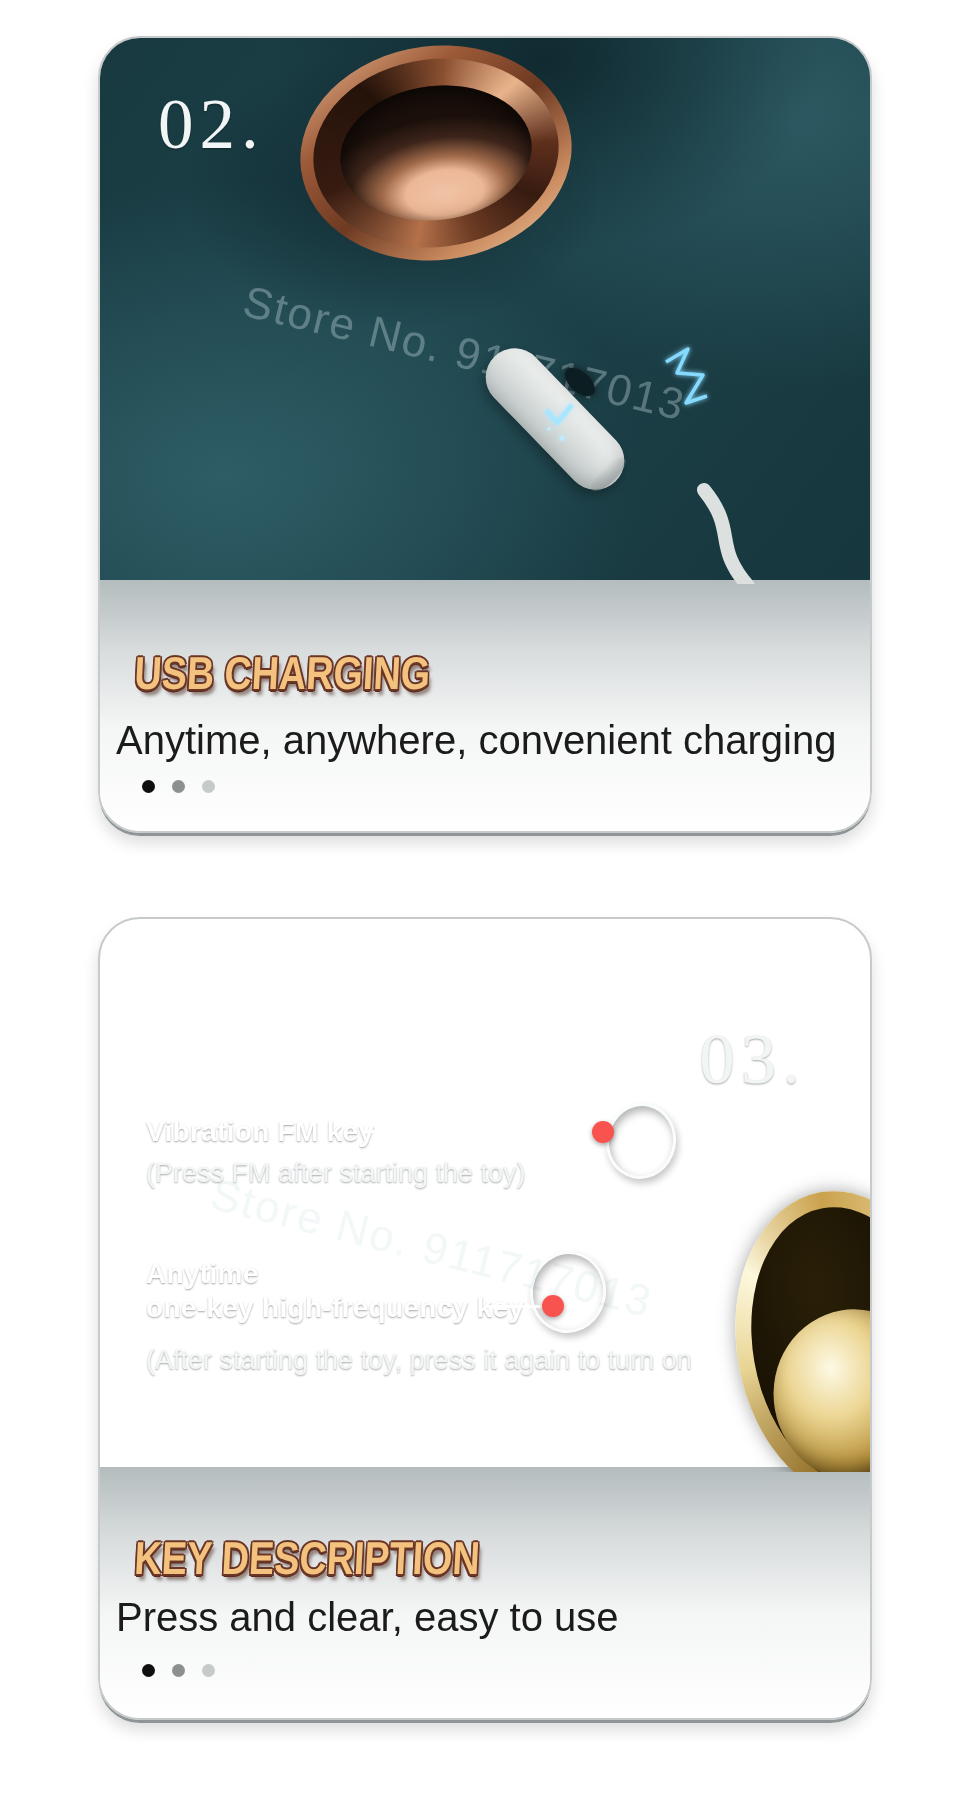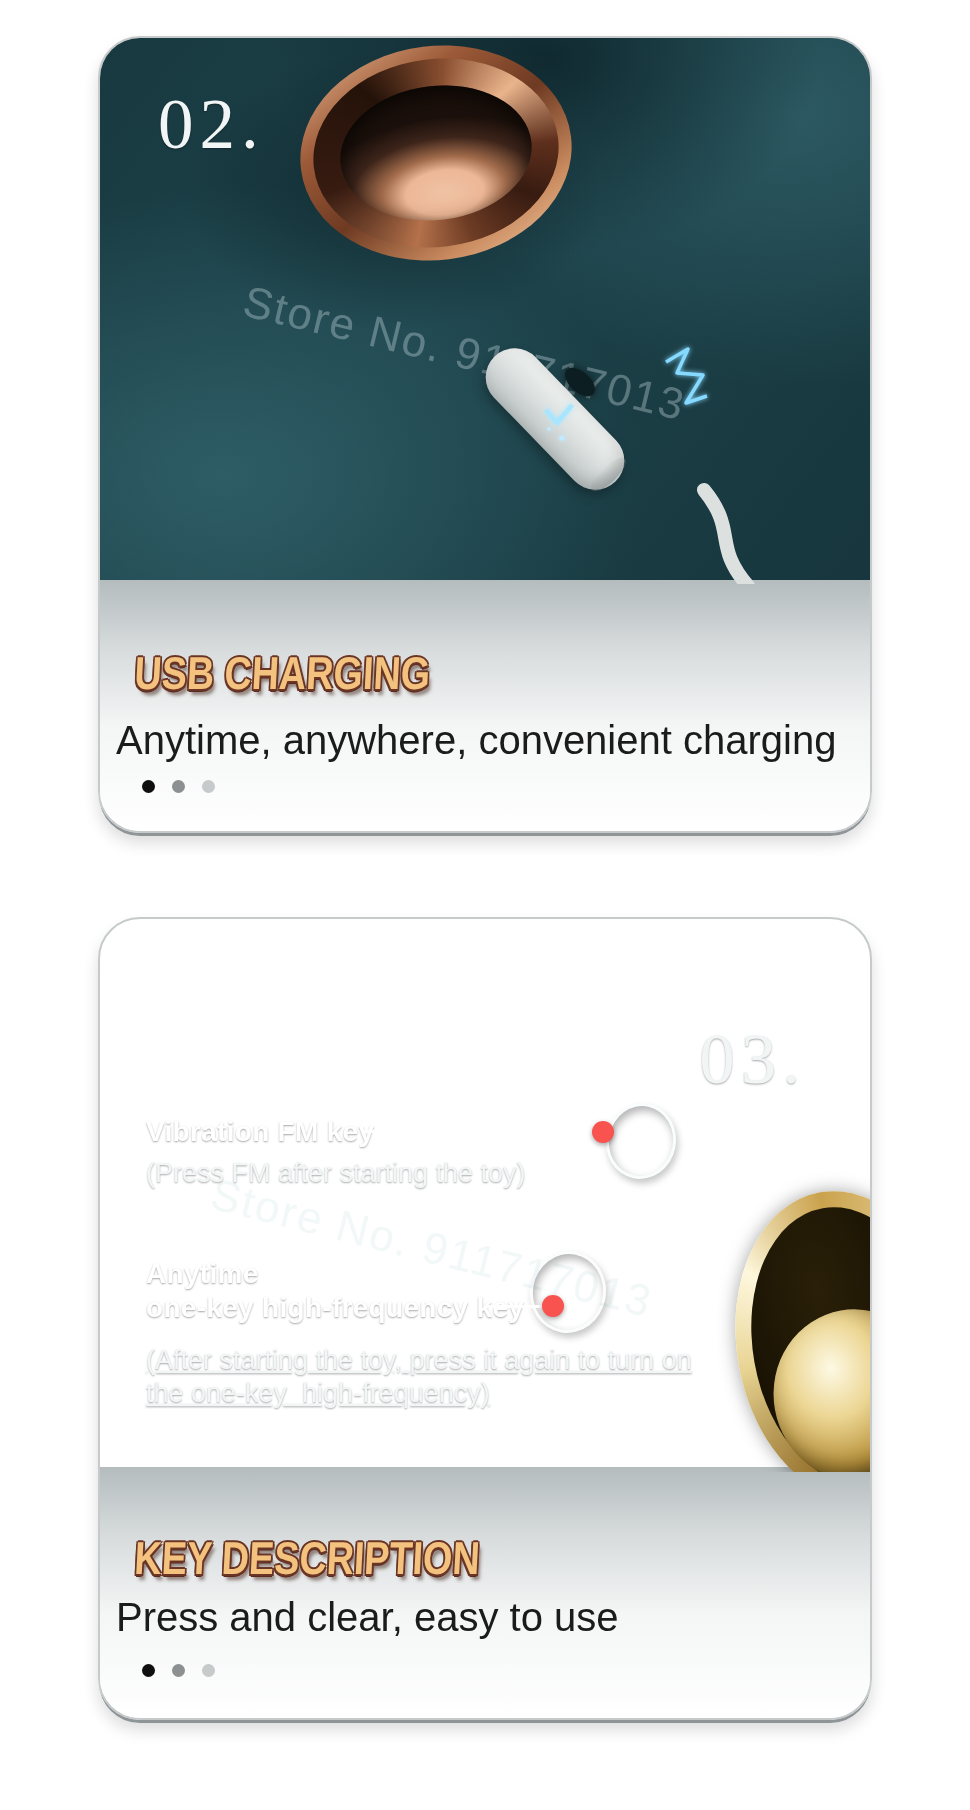--- a/index.html
+++ b/index.html
@@ -79,21 +79,21 @@
     background:radial-gradient(at 38% 32%,#fdf9e4 0%,#ecd694 30%,#b9933c 60%,#5e4512 85%,#2a1d05 100%);
     box-shadow:inset -10px -12px 22px rgba(0,0,0,.5);}
 
   
   .anno{position:absolute;z-index:7;color:#ffffff;text-shadow:0 1px 2px rgba(0,0,0,.35);}
   .lbl{font-weight:bold;font-size:28px;letter-spacing:.3px;}
   .label1{left:46px;top:197px;}
   .label2{left:46px;top:338px;line-height:34px;}
   .note{font-size:27px;color:#f2f6f6;font-weight:normal;}
   .note1{left:46px;top:239px;}
-  .note2{left:46px;top:425px;line-height:33px;text-decoration:underline;}
+  .note2{left:46px;top:425px;line-height:33px;}
   .pre{white-space:pre;}
   .pline{position:absolute;height:3px;background:#ffffff;border-radius:2px;z-index:7;}
   .line1{left:262px;top:211px;width:228px;}
   .line2{left:384px;top:386px;width:58px;}
   .rdot{position:absolute;width:22px;height:22px;border-radius:50%;background:#f8534e;
         box-shadow:0 2px 5px rgba(0,0,0,.35);z-index:8;}
   .rdot1{left:492px;top:202px;}
   .rdot2{left:442px;top:376px;}
 
   
@@ -176,21 +176,20 @@
     <div class="anno note note1">(Press FM after starting the toy)</div>
 
     <div class="anno lbl label2">
       <div>Anytime</div>
       <div>one-key high-frequency key</div>
     </div>
     <div class="pline line2"></div>
     <div class="rdot rdot2"></div>
     <div class="anno note note2">
       <div>(After starting the toy, press it again to turn on</div>
-      <div class="pre">the one-key  high-frequency)</div>
     </div>
 
     <div class="num num2">03.</div>
   </div>
   <div class="light">
     <div class="gold-title t2">KEY DESCRIPTION</div>
     <div class="subtitle s2">Press and clear, easy to use</div>
     <div class="dots k2">
         <span class="dot"></span>
         <span class="dot"></span>

